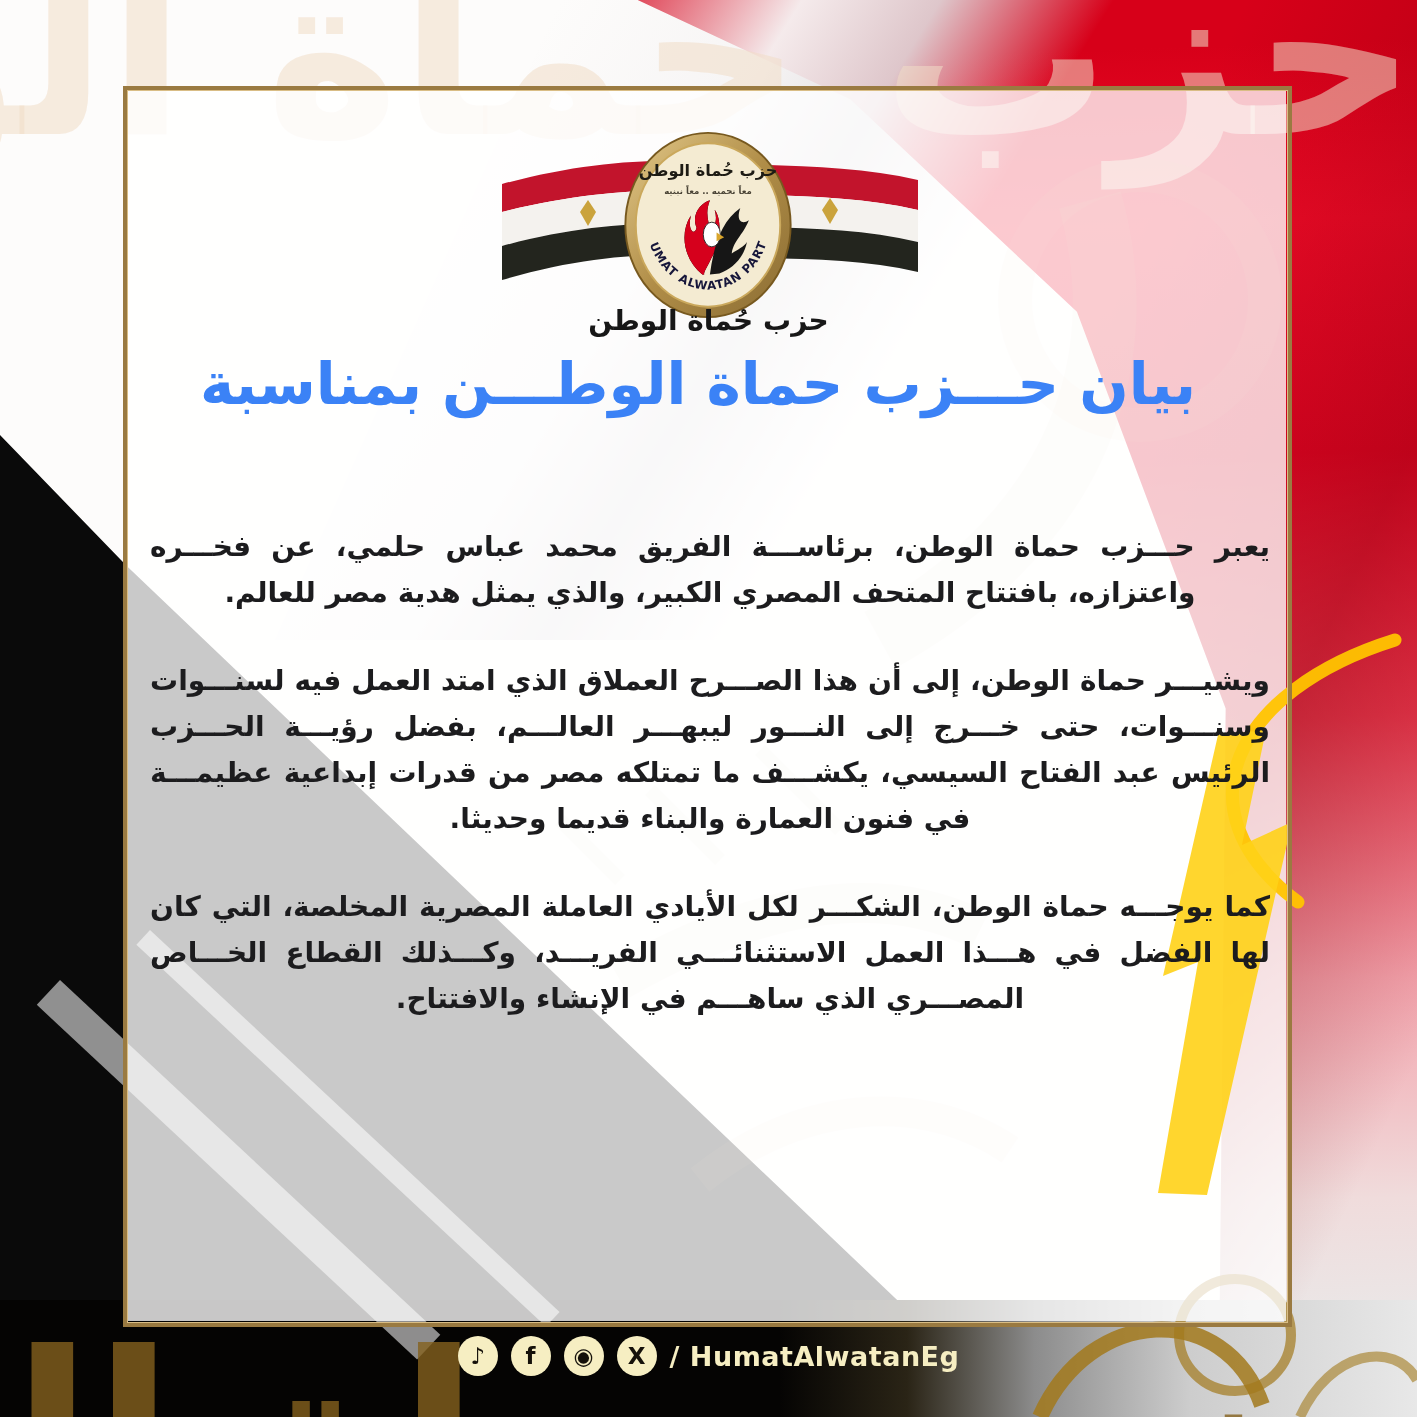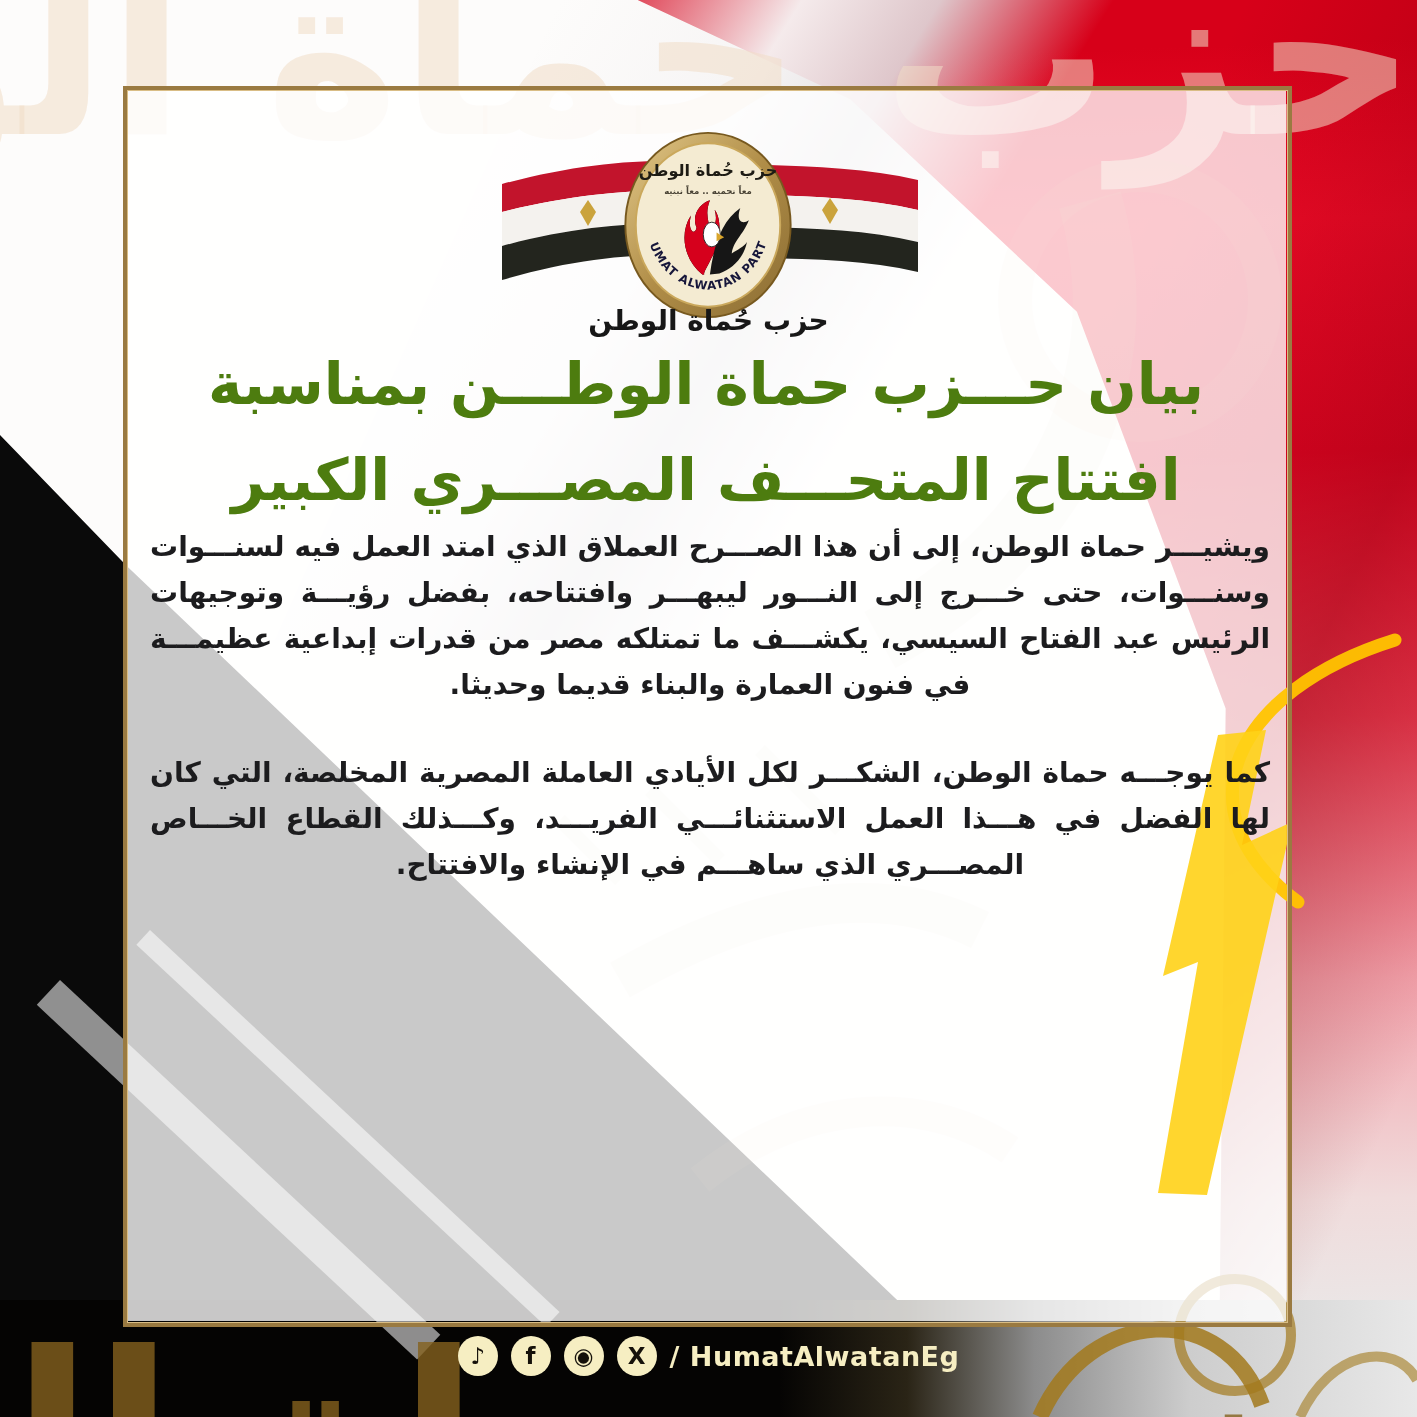--- a/index.html
+++ b/index.html
@@ -39,22 +39,22 @@
     box-sizing:border-box;border:4px solid #9a7a41;
     box-shadow:inset 0 0 0 1px #d9bd85;}
 
   
   .logo-flag{position:absolute;left:492px;top:150px;width:434px;height:142px;}
   .logo-badge{position:absolute;left:621px;top:130px;width:174px;height:190px;}
   .org-name{position:absolute;left:0;top:304px;width:1417px;text-align:center;
     font-size:28px;font-weight:700;color:#171717;direction:rtl;}
 
   
-  .title{position:absolute;left:156px;top:336px;width:1100px;text-align:center;
-    font-weight:700;color:#4d7c0f;font-size:58px;line-height:96px;direction:rtl;}
+  .title{position:absolute;left:148px;top:336px;width:1100px;text-align:center;
+    font-weight:700;color:#3b82f6;font-size:58px;line-height:96px;direction:rtl;}
   .paras{position:absolute;left:150px;top:524px;width:1120px;direction:rtl;
     color:#1c1c1e;font-size:28px;font-weight:700;line-height:46px;
     text-align:justify;text-align-last:center;}
   .paras p{margin:0 0 42px 0;}
 
   
   .footer{position:absolute;left:0;top:1336px;width:1417px;display:flex;
     align-items:center;justify-content:center;gap:13px;}
   .icon-circle{width:40px;height:40px;border-radius:50%;background:#f6eec2;
     color:#15110a;display:flex;align-items:center;justify-content:center;
@@ -137,25 +137,25 @@
     </g>
     <text font-size="12.5" font-weight="bold" fill="#16163a" letter-spacing="1">
       <textPath href="#arcBottom" startOffset="50%" text-anchor="middle">HUMAT ALWATAN PARTY</textPath>
     </text>
   </svg>
 
   <div class="org-name">حزب حُماة الوطن</div>
 
   <div class="title">
     <div>بيان حـــزب حماة الوطـــن بمناسبة</div>
-    <div>افتتاح المتحـــف المصـــري الكبير</div>
   </div>
 
   <div class="paras">
-    <p>ويشيـــر حماة الوطن، إلى أن هذا الصـــرح العملاق الذي امتد العمل فيه لسنـــوات وسنـــوات، حتى خـــرج إلى النـــور ليبهـــر وافتتاحه، بفضل رؤيـــة وتوجيهات الرئيس عبد الفتاح السيسي، يكشـــف ما تمتلكه مصر من قدرات إبداعية عظيمـــة في فنون العمارة والبناء قديما وحديثا.</p>
+    <p>يعبر حـــزب حماة الوطن، برئاســـة الفريق محمد عباس حلمي، عن فخـــره واعتزازه، بافتتاح المتحف المصري الكبير، والذي يمثل هدية مصر للعالم.</p>
+    <p>ويشيـــر حماة الوطن، إلى أن هذا الصـــرح العملاق الذي امتد العمل فيه لسنـــوات وسنـــوات، حتى خـــرج إلى النـــور ليبهـــر العالـــم، بفضل رؤيـــة الحـــزب الرئيس عبد الفتاح السيسي، يكشـــف ما تمتلكه مصر من قدرات إبداعية عظيمـــة في فنون العمارة والبناء قديما وحديثا.</p>
     <p>كما يوجـــه حماة الوطن، الشكـــر لكل الأيادي العاملة المصرية المخلصة، التي كان لها الفضل في هـــذا العمل الاستثنائـــي الفريـــد، وكـــذلك القطاع الخـــاص المصـــري الذي ساهـــم في الإنشاء والافتتاح.</p>
   </div>
 
   <div class="footer">
     <span class="icon-circle">♪</span>
     <span class="icon-circle">f</span>
     <span class="icon-circle">◉</span>
     <span class="icon-circle">X</span>
     <span class="handle">/ HumatAlwatanEg</span>
   </div>

